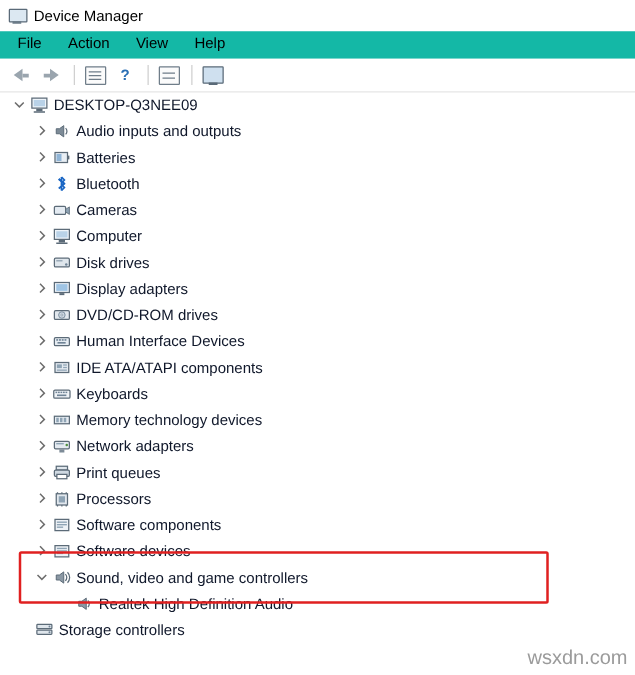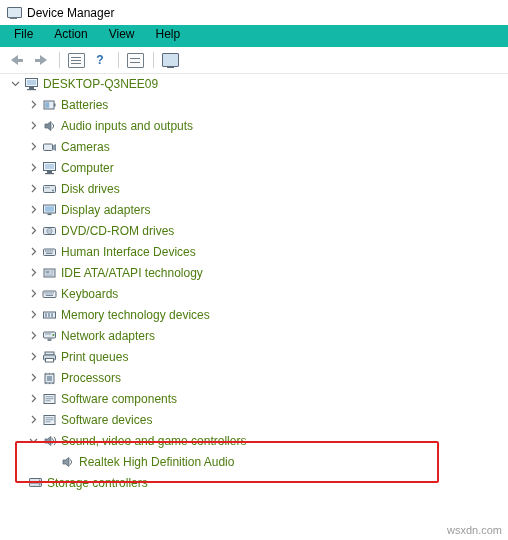--- a/index.html
+++ b/index.html
@@ -167,21 +167,21 @@
   .row .ico {
     width: 18px;
     min-width: 18px;
     display: flex;
     align-items: center;
     justify-content: center;
     margin-right: 3px;
   }
   .row .label {
     font-size: 12px;
-    color: #4d7c0f;
+    color: #0f172a;
   }
   .lvl0 { padding-left: 8px; }
   .lvl1 { padding-left: 26px; }
   .lvl2 { padding-left: 44px; text-align: right; }
 
   
   .hl-box {
     position: absolute;
     left: 15px;
     top: 441px;
@@ -189,21 +189,21 @@
     height: 42px;
     border: 2px solid #e02020;
     border-radius: 2px;
     box-sizing: border-box;
     pointer-events: none;
   }
   .watermark {
     position: absolute;
     right: 6px;
     bottom: 4px;
-    font-size: 11px;
+    font-size: 16px;
     color: #9b9b9b;
   }
 </style>
 </head>
 <body>
 
 <div id="app">
 
   <div class="titlebar">
     <span class="app-icon">
@@ -278,40 +278,56 @@
 
     <div id="tree-rows">
         <div class="row lvl1">
           <span class="chev">
             <svg width="9" height="9" viewBox="0 0 9 9">
               <path d="M3 1 L6.5 4.5 L3 8" fill="none" stroke="#6d6d6d" stroke-width="1.2"></path>
             </svg>
           </span>
           <span class="ico">
             <svg width="15" height="14" viewBox="0 0 15 14">
+              <path d="M3 5 h2.5 L9 2.5 v9 L5.5 9 H3 z" fill="#7d8b97" stroke="#5c6b78" stroke-width="0.8"></path>
+              <path d="M10.5 4.5 a3.5 3.5 0 0 1 0 5" fill="none" stroke="#5c6b78" stroke-width="1"></path>
+            </svg>
+          </span>
+          <span class="label">Audio inputs and outputs</span>
+        </div>
+        <div class="row lvl1">
+          <span class="chev">
+            <svg width="9" height="9" viewBox="0 0 9 9">
+              <path d="M3 1 L6.5 4.5 L3 8" fill="none" stroke="#6d6d6d" stroke-width="1.2"></path>
+            </svg>
+          </span>
+          <span class="ico">
+            <svg width="15" height="14" viewBox="0 0 15 14">
               <rect x="2" y="3" width="10" height="8" fill="#e8eef4" stroke="#5c6b78"></rect>
               <rect x="12" y="5.5" width="1.5" height="3" fill="#5c6b78"></rect>
               <rect x="3.2" y="4.2" width="4" height="5.6" fill="#8fb4d6"></rect>
             </svg>
           </span>
           <span class="label">Batteries</span>
         </div>
         <div class="row lvl1">
           <span class="chev">
             <svg width="9" height="9" viewBox="0 0 9 9">
               <path d="M3 1 L6.5 4.5 L3 8" fill="none" stroke="#6d6d6d" stroke-width="1.2"></path>
             </svg>
           </span>
           <span class="ico">
             <svg width="15" height="14" viewBox="0 0 15 14">
-              <path d="M3 5 h2.5 L9 2.5 v9 L5.5 9 H3 z" fill="#7d8b97" stroke="#5c6b78" stroke-width="0.8"></path>
-              <path d="M10.5 4.5 a3.5 3.5 0 0 1 0 5" fill="none" stroke="#5c6b78" stroke-width="1"></path>
-            </svg>
-          </span>
-          <span class="label">Audio inputs and outputs</span>
+              <path d="M5 3.2 L9.5 7 L5 10.8 M7.2 1.6 v10.8" fill="none" stroke="#1a66c4" stroke-width="1.4"></path>
+              <path d="M9.5 7 L5 3.2" fill="none" stroke="#1a66c4" stroke-width="1.4"></path>
+              <path d="M7.2 1.6 L9.5 4 L7.2 6.4" fill="none" stroke="#1a66c4" stroke-width="1.4"></path>
+              <path d="M7.2 7.6 L9.5 10 L7.2 12.4" fill="none" stroke="#1a66c4" stroke-width="1.4"></path>
+            </svg>
+          </span>
+          <span class="label">Bluetooth</span>
         </div>
         <div class="row lvl1">
           <span class="chev">
             <svg width="9" height="9" viewBox="0 0 9 9">
               <path d="M3 1 L6.5 4.5 L3 8" fill="none" stroke="#6d6d6d" stroke-width="1.2"></path>
             </svg>
           </span>
           <span class="ico">
             <svg width="15" height="14" viewBox="0 0 15 14">
               <rect x="1.5" y="4" width="9" height="6.5" rx="1" fill="#e4ebf2" stroke="#5c6b78"></rect>
@@ -407,21 +423,21 @@
           </span>
           <span class="ico">
             <svg width="15" height="14" viewBox="0 0 15 14">
               <rect x="2" y="3" width="11" height="8" fill="#e4eaf0" stroke="#5c6b78"></rect>
               <rect x="3.5" y="4.5" width="4" height="3" fill="#8fa4b5"></rect>
               <rect x="8.5" y="4.5" width="3" height="1" fill="#8fa4b5"></rect>
               <rect x="8.5" y="6.5" width="3" height="1" fill="#8fa4b5"></rect>
               <rect x="3.5" y="8.6" width="8" height="1" fill="#8fa4b5"></rect>
             </svg>
           </span>
-          <span class="label">IDE ATA/ATAPI technology</span>
+          <span class="label">IDE ATA/ATAPI components</span>
         </div>
         <div class="row lvl1">
           <span class="chev">
             <svg width="9" height="9" viewBox="0 0 9 9">
               <path d="M3 1 L6.5 4.5 L3 8" fill="none" stroke="#6d6d6d" stroke-width="1.2"></path>
             </svg>
           </span>
           <span class="ico">
             <svg width="15" height="14" viewBox="0 0 15 14">
               <rect x="1" y="4" width="13" height="6.5" rx="1" fill="#eef2f6" stroke="#5c6b78"></rect>

